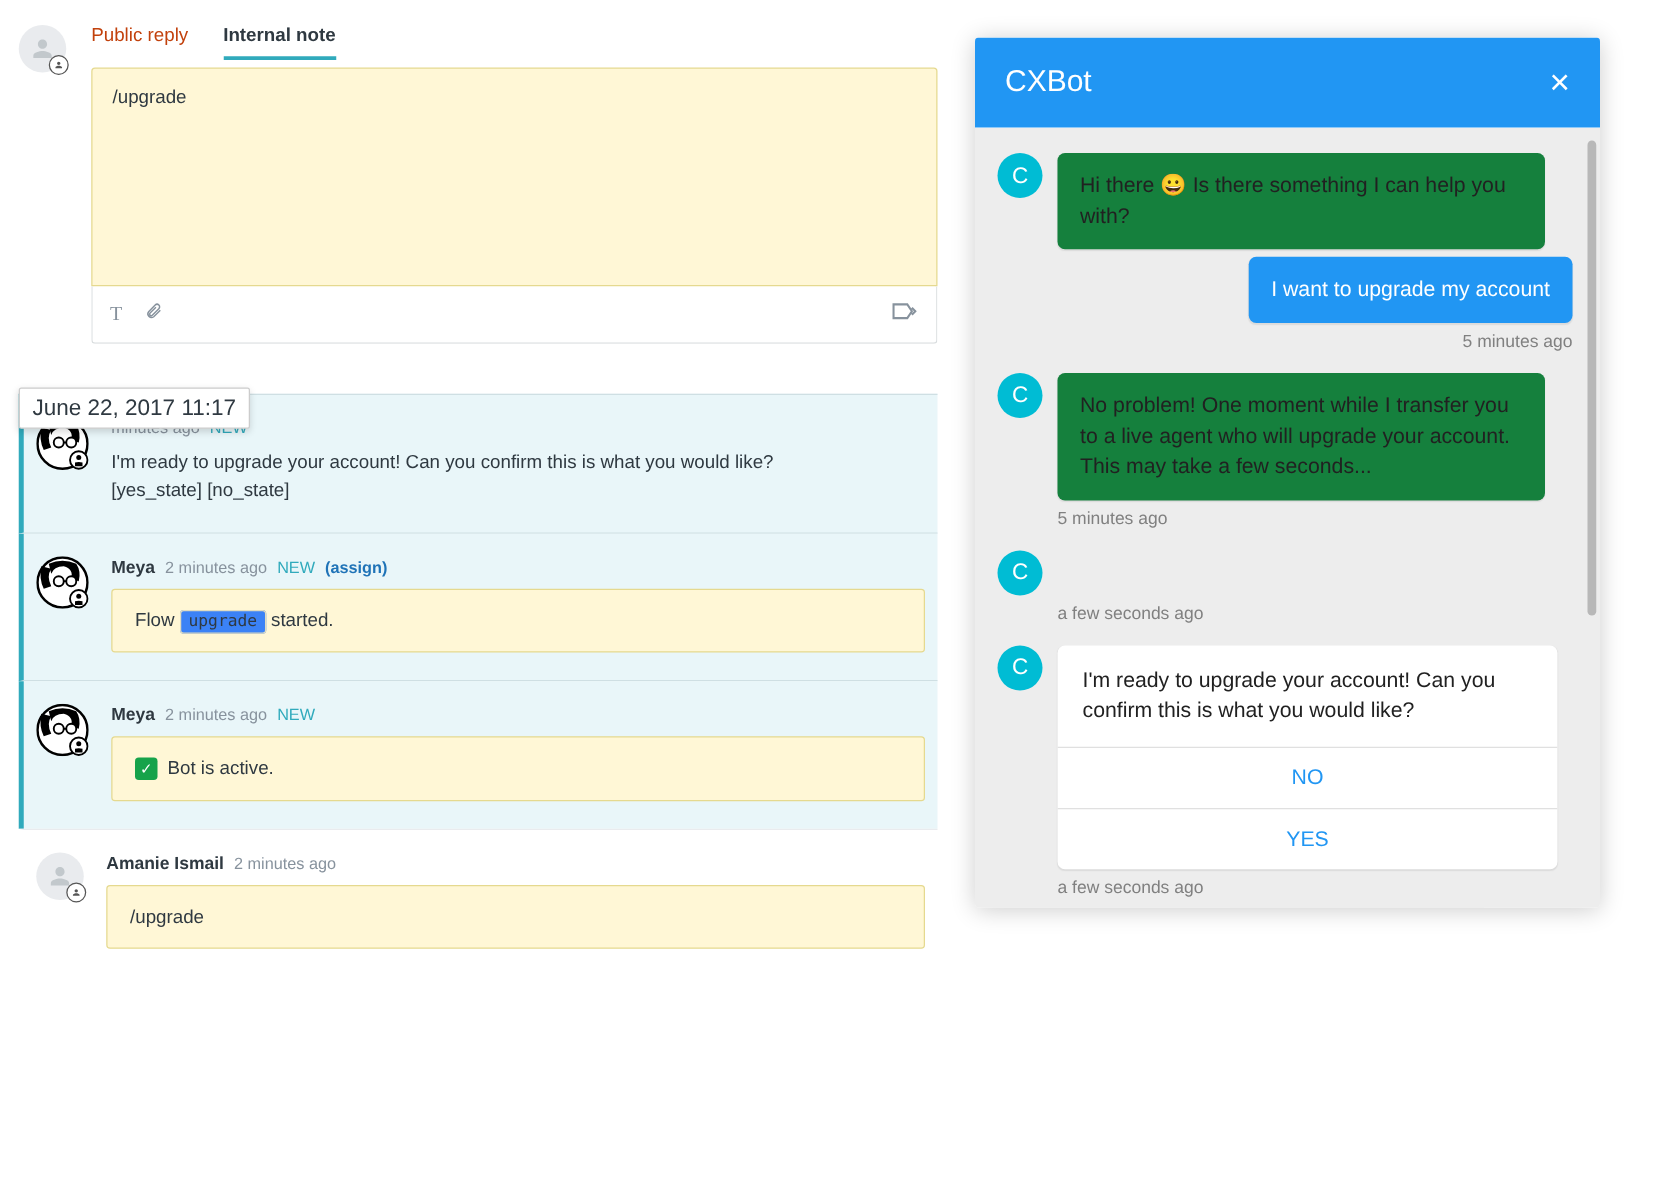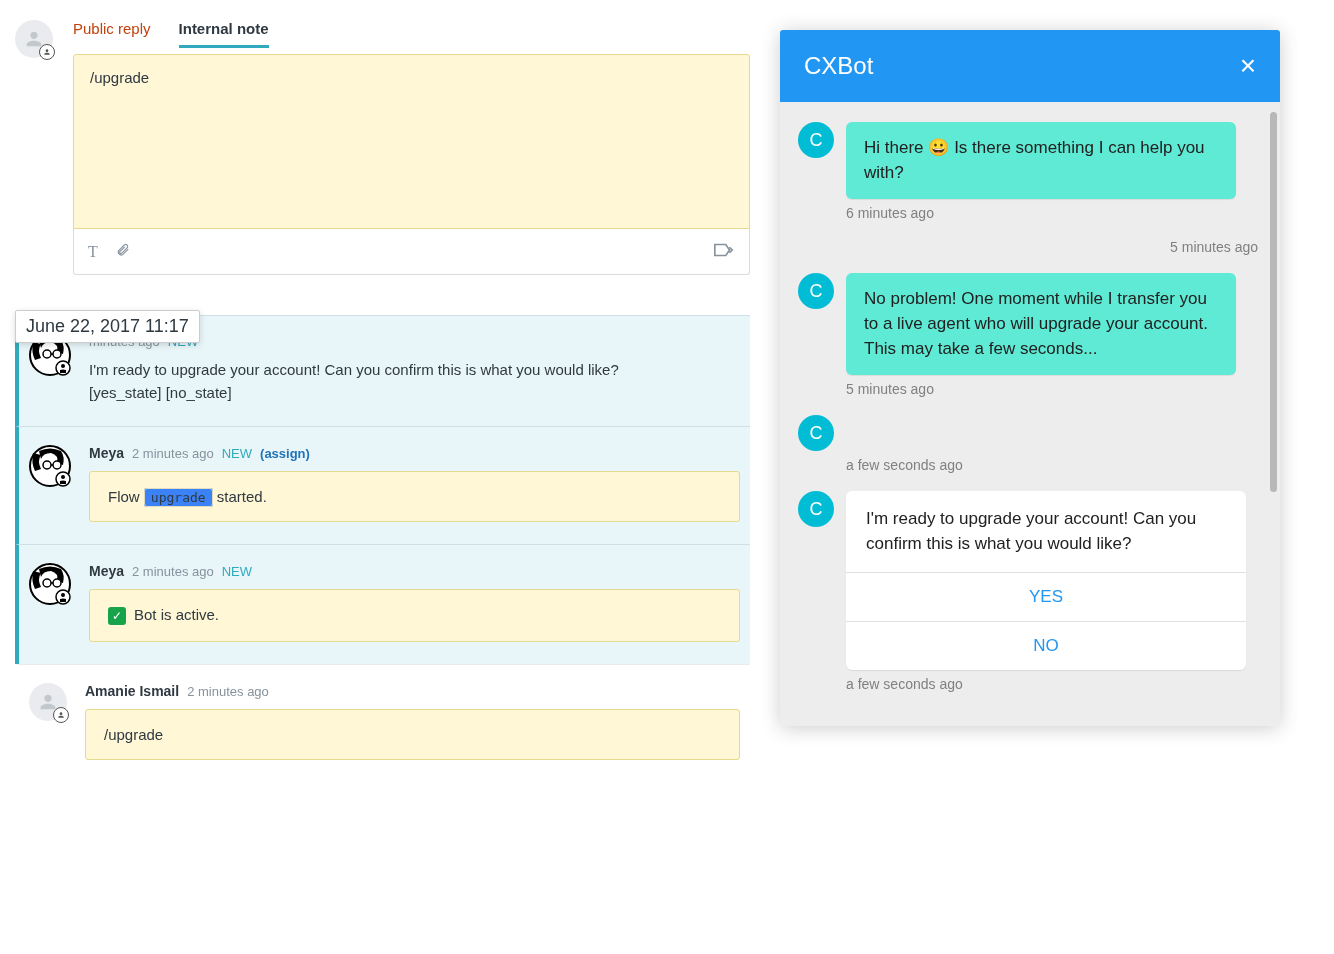--- a/index.html
+++ b/index.html
@@ -45,21 +45,21 @@
 
 
 .chat-widget { width: 500px; background: #fff; box-shadow: 0 2px 20px rgba(0,0,0,0.2); border-radius: 3px; overflow: hidden; display: flex; flex-direction: column; height: 696px; }
 .chat-header { background: #2196f3; color: #fff; padding: 20px 24px; display: flex; align-items: center; justify-content: space-between; font-size: 24px; font-weight: 500; }
 .chat-close { cursor: pointer; font-size: 28px; font-weight: 300; }
 .chat-body { flex: 1; overflow-y: auto; background: #ededed; padding: 20px 8px 20px 18px; position: relative; }
 .chat-scrollbar { position: absolute; right: 3px; top: 10px; width: 7px; height: 380px; background: #b8b8b8; border-radius: 4px; }
 .msg-row { display: flex; margin-bottom: 6px; align-items: flex-start; }
 .msg-row.user { justify-content: flex-end; }
 .bot-avatar { width: 36px; height: 36px; border-radius: 50%; background: #00bcd4; color: #fff; display: flex; align-items: center; justify-content: center; font-size: 18px; font-weight: 500; flex-shrink: 0; margin-right: 12px; }
-.msg-bubble { background: #5eead4; border-radius: 6px; padding: 14px 18px; font-size: 17px; line-height: 1.45; max-width: 390px; color: #212121; box-shadow: 0 1px 1px rgba(0,0,0,0.08); }
+.msg-bubble { background: #15803d; border-radius: 6px; padding: 14px 18px; font-size: 17px; line-height: 1.45; max-width: 390px; color: #212121; box-shadow: 0 1px 1px rgba(0,0,0,0.08); }
 .msg-bubble.user { background: #2196f3; color: #fff; }
 .msg-time { font-size: 14px; color: #808080; margin: 6px 0 18px 48px; }
 .msg-time.right { text-align: right; margin-left: 0; margin-right: 14px; }
 .msg-card { background: #fff; border-radius: 6px; overflow: hidden; max-width: 400px; box-shadow: 0 1px 1px rgba(0,0,0,0.08); }
 .msg-card-text { padding: 16px 20px; font-size: 17px; line-height: 1.45; color: #212121; }
 .msg-card-btn { border-top: 1px solid #e0e0e0; text-align: center; padding: 14px; color: #2196f3; font-size: 17px; font-weight: 500; cursor: pointer; }
 .chat-footer { border-top: 1px solid #e0e0e0; padding: 14px 20px 6px 20px; }
 .chat-input-row { display: flex; align-items: center; }
 .chat-input { flex: 1; border: none; font-size: 18px; color: #9e9e9e; outline: none; background: transparent; }
 .send-icon { color: #2196f3; cursor: pointer; }
@@ -217,40 +217,42 @@
         <span>CXBot</span>
         <span class="chat-close">×</span>
       </div>
       <div class="chat-body">
         <div class="chat-scrollbar"></div>
 
         <div class="msg-row">
           <div class="bot-avatar">C</div>
           <div class="msg-bubble">Hi there 😀 Is there something I can help you with?</div>
         </div>
-        <div class="msg-time">6 minutes ago</div>
-
+
+        <div class="msg-row user" style="padding-right:14px;">
+          <div class="msg-bubble user">I want to upgrade my account</div>
+        </div>
         <div class="msg-time right">5 minutes ago</div>
 
         <div class="msg-row">
           <div class="bot-avatar">C</div>
           <div class="msg-bubble">No problem! One moment while I transfer you to a live agent who will upgrade your account. This may take a few seconds...</div>
         </div>
         <div class="msg-time">5 minutes ago</div>
 
         <div class="msg-row">
           <div class="bot-avatar">C</div>
         </div>
         <div class="msg-time">a few seconds ago</div>
 
         <div class="msg-row">
           <div class="bot-avatar">C</div>
           <div class="msg-card">
             <div class="msg-card-text">I'm ready to upgrade your account! Can you confirm this is what you would like?</div>
+            <div class="msg-card-btn">NO</div>
             <div class="msg-card-btn">YES</div>
-            <div class="msg-card-btn">NO</div>
           </div>
         </div>
         <div class="msg-time">a few seconds ago</div>
       </div>
     </div>
   </div>
 </div>
 
 </body></html>

